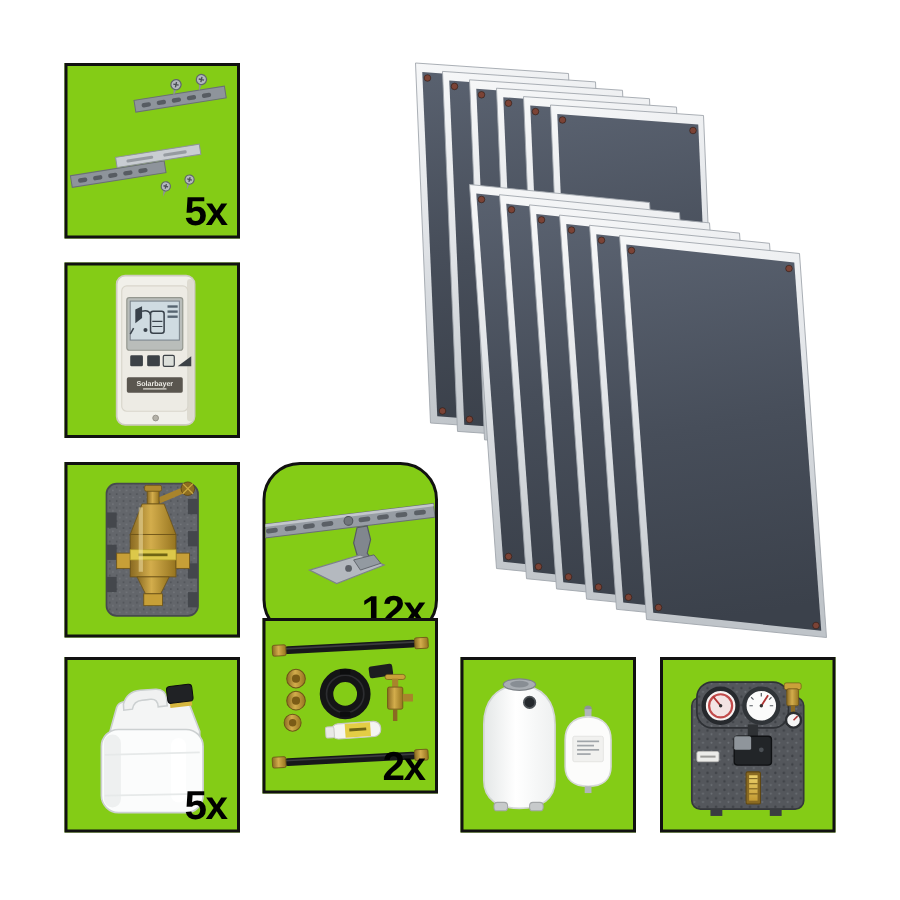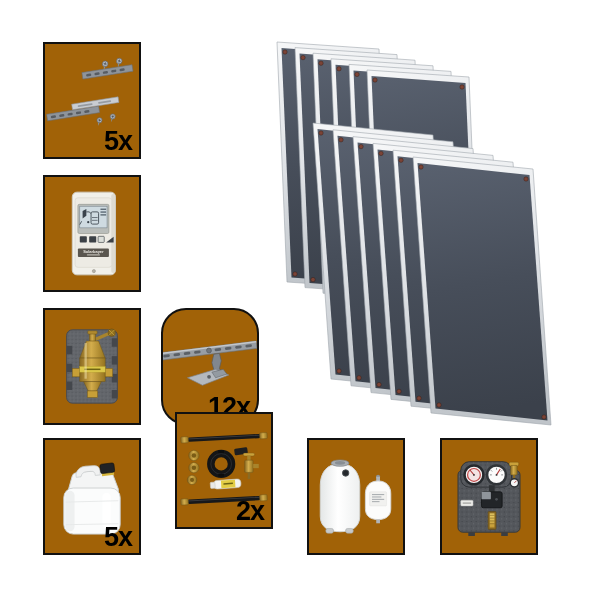--- a/index.html
+++ b/index.html
@@ -1,19 +1,19 @@
 <!DOCTYPE html>
 <html><head>
 <meta charset="utf-8">
 <style>
   html,body{margin:0;padding:0;background:#fff;}
   .stage{position:relative;width:600px;height:600px;background:#fff;overflow:hidden;
          font-family:"Liberation Sans",sans-serif;}
-  .box{position:absolute;width:98px;height:117px;border:2px solid #111;
-       background:#a16207;box-sizing:border-box;}
+  .box{position:absolute;width:117px;height:117px;border:2px solid #111;
+       background:#84cc16;box-sizing:border-box;}
   .box svg{position:absolute;left:0;top:0;width:100%;height:100%;display:block;}
   .qty{position:absolute;right:7px;bottom:2px;font-weight:700;font-size:27px;
        line-height:1;color:#000;letter-spacing:-1px;}
   .collectors{position:absolute;left:250px;top:12px;width:340px;height:430px;}
 </style>
 </head>
 <body>
 
 <div class="stage">
 
@@ -245,21 +245,21 @@
         <rect x="20" y="41" width="60" height="49" rx="10" fill="#fbfcfc" stroke="#ccd0d1" stroke-width="1"></rect>
         <rect x="21.5" y="44" width="10" height="43" rx="5" fill="#eef0f0"></rect>
         <rect x="61" y="46" width="9" height="38" rx="4.5" fill="#ffffff" opacity="0.85"></rect>
         <line x1="22" y1="56" x2="78" y2="54.5" stroke="#e6e9e9"></line>
         <line x1="22" y1="80" x2="78" y2="79" stroke="#e6e9e9"></line>
       </g>
     </svg>
     <div class="qty">5x</div>
   </div>
 
-  <div class="box" style="left:161px;top:308px;border-radius:25px;">
+  <div class="box" style="left:175px;top:308px;border-radius:25px;">
     <svg viewBox="0 0 100 100">
       <g transform="rotate(-7 50 50)">
         <rect x="-2" y="29" width="104" height="8" fill="#979da4" stroke="#6a6f75" stroke-width="0.6"></rect>
         <rect x="-2" y="29" width="104" height="1.6" fill="#c3c7cc"></rect>
         <g fill="#5b6066">
           <rect x="2" y="31.8" width="7" height="2.8" rx="1.3"></rect>
             <rect x="13" y="31.8" width="7" height="2.8" rx="1.3"></rect>
           <rect x="24" y="31.8" width="7" height="2.8" rx="1.3"></rect>
             <rect x="35" y="31.8" width="7" height="2.8" rx="1.3"></rect>
           <rect x="57" y="31.8" width="7" height="2.8" rx="1.3"></rect>

